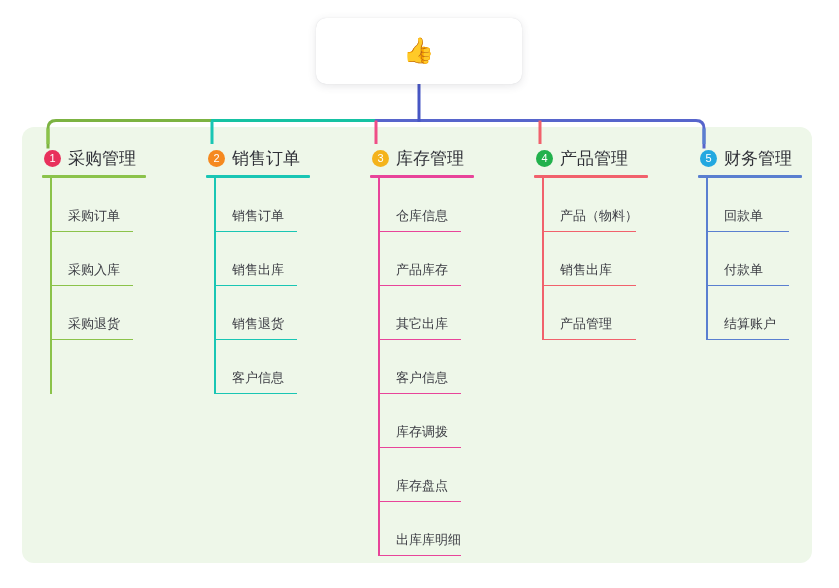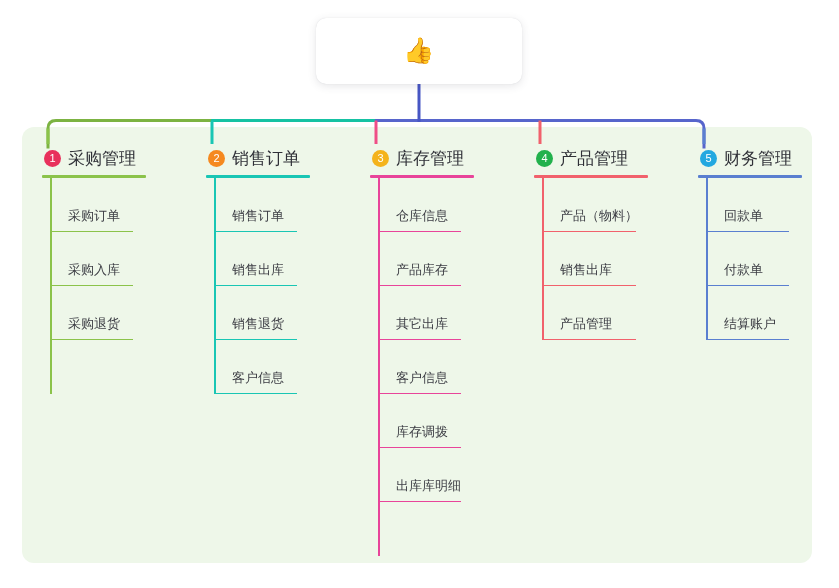--- a/index.html
+++ b/index.html
@@ -239,20 +239,24 @@
           </div>
           <div class="leaf">
             <span class="leaf-label">客户信息</span>
             <div class="leaf-rule" style="width: 83px; background: rgb(232, 68, 154);"></div>
           </div>
           <div class="leaf">
             <span class="leaf-label">库存调拨</span>
             <div class="leaf-rule" style="width: 83px; background: rgb(232, 68, 154);"></div>
           </div>
           <div class="leaf">
+            <span class="leaf-label">库存盘点</span>
+            <div class="leaf-rule" style="width: 83px; background: rgb(232, 68, 154);"></div>
+          </div>
+          <div class="leaf">
             <span class="leaf-label">出库库明细</span>
             <div class="leaf-rule" style="width: 83px; background: rgb(232, 68, 154);"></div>
           </div>
         </div>
       </div>
       <div class="column" style="left: 534px;">
         <div class="col-head">
           <span class="badge" style="background: rgb(34, 177, 76);">4</span>
           <span class="col-title">产品管理</span>
         </div>

